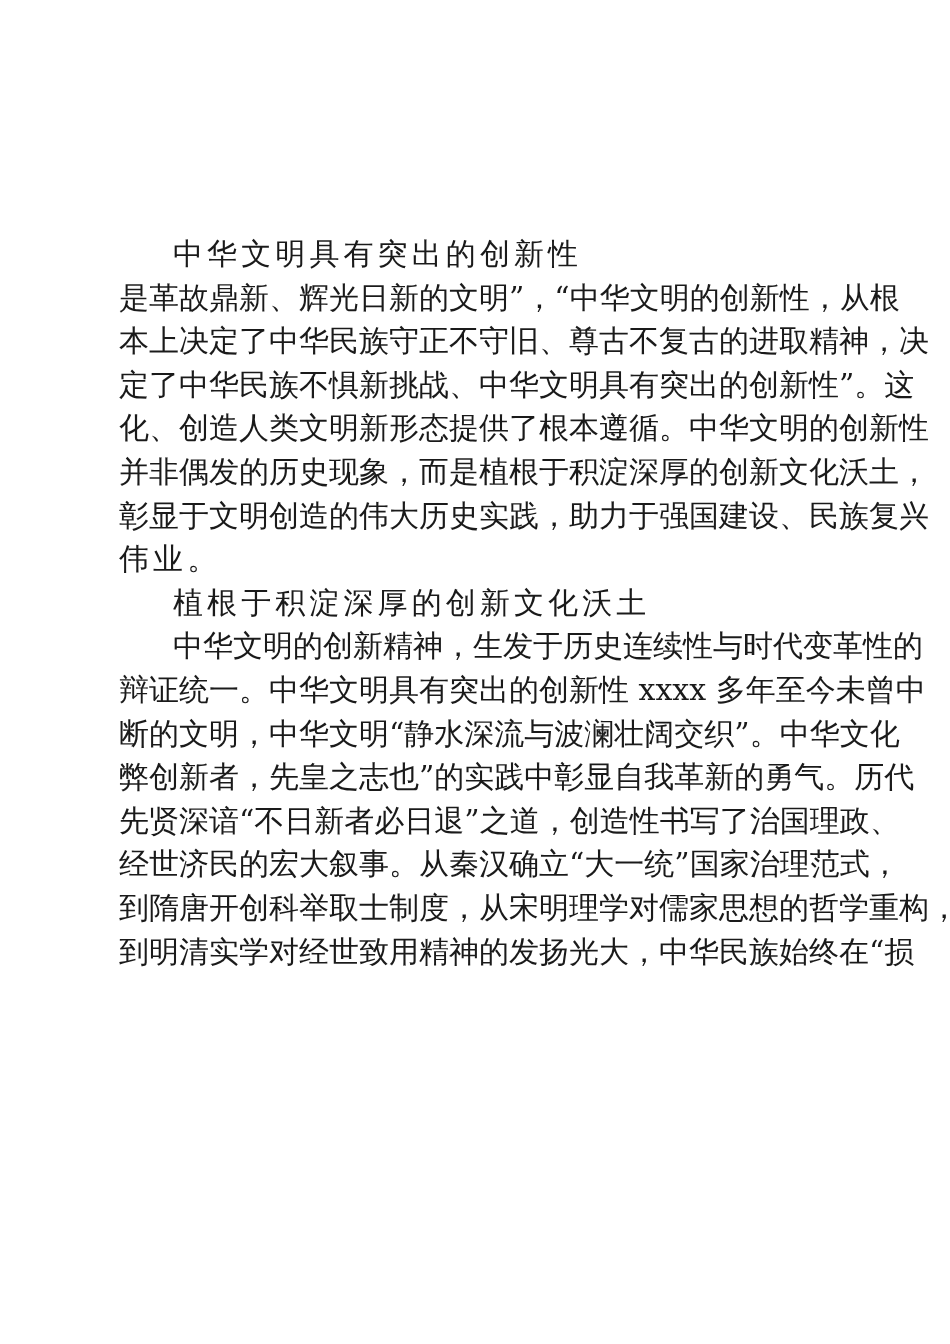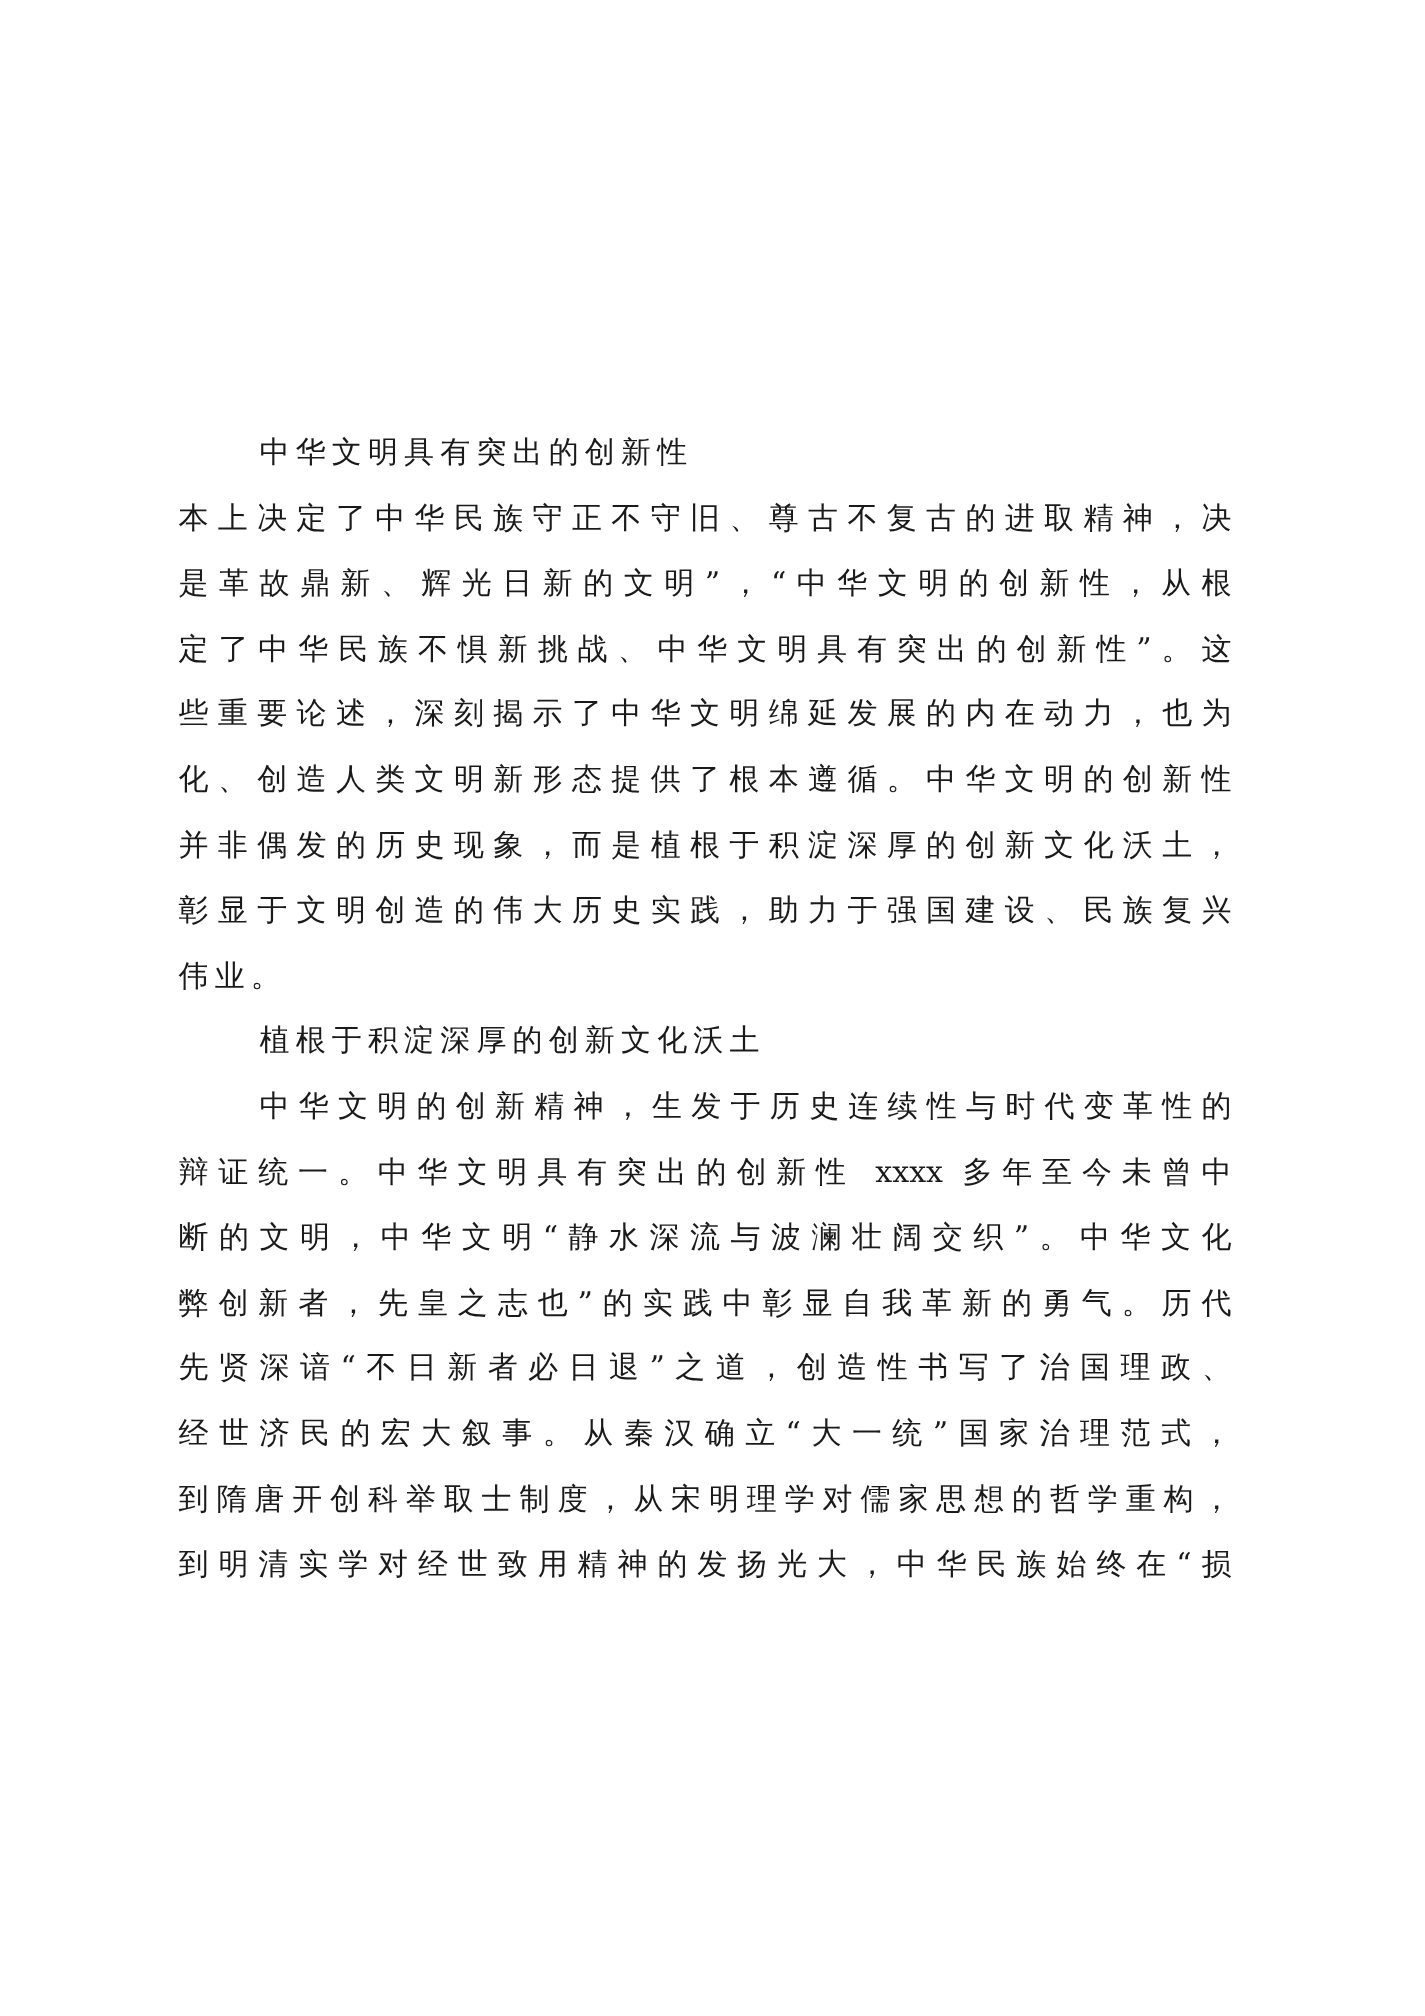--- a/index.html
+++ b/index.html
@@ -20,23 +20,22 @@
       width: 950px;
       height: 1344px;
       background: #ffffff;
     }
     .content {
       position: absolute;
       left: 119px;
       top: 232px;
       width: 720px;
       font-family: "DejaVu Serif", "Liberation Serif", serif;
-      font-size: 20px;
+      font-size: 30px;
       color: #1a1a1a;
-      margin-top: 48px;
     }
     .line {
       height: 43.6px;
       line-height: 43.6px;
       white-space: nowrap;
       letter-spacing: 4.1px;
     }
     .line.justify {
       text-align: justify;
       text-align-last: justify;
@@ -55,24 +54,23 @@
   </style>
 </head>
 <body>
 
 <div class="page">
   <div class="content">
 
     <div class="line indent heading">中华文明具有突出的创新性</div>
 
     <div>
+      <div class="line justify">是革故鼎新、辉光日新的文明”，“中华文明的创新性，从根</div>
       <div class="line justify">本上决定了中华民族守正不守旧、尊古不复古的进取精神，决</div>
-      <div class="line justify">是革故鼎新、辉光日新的文明”，“中华文明的创新性，从根</div>
       <div class="line justify">定了中华民族不惧新挑战、中华文明具有突出的创新性”。这</div>
-      <div class="line justify">些重要论述，深刻揭示了中华文明绵延发展的内在动力，也为</div>
       <div class="line justify">化、创造人类文明新形态提供了根本遵循。中华文明的创新性</div>
       <div class="line justify">并非偶发的历史现象，而是植根于积淀深厚的创新文化沃土，</div>
       <div class="line justify">彰显于文明创造的伟大历史实践，助力于强国建设、民族复兴</div>
       <div class="line">伟业。</div>
     </div>
 
     <div class="line indent heading">植根于积淀深厚的创新文化沃土</div>
 
     <div>
       <div class="line indent justify">中华文明的创新精神，生发于历史连续性与时代变革性的</div>

